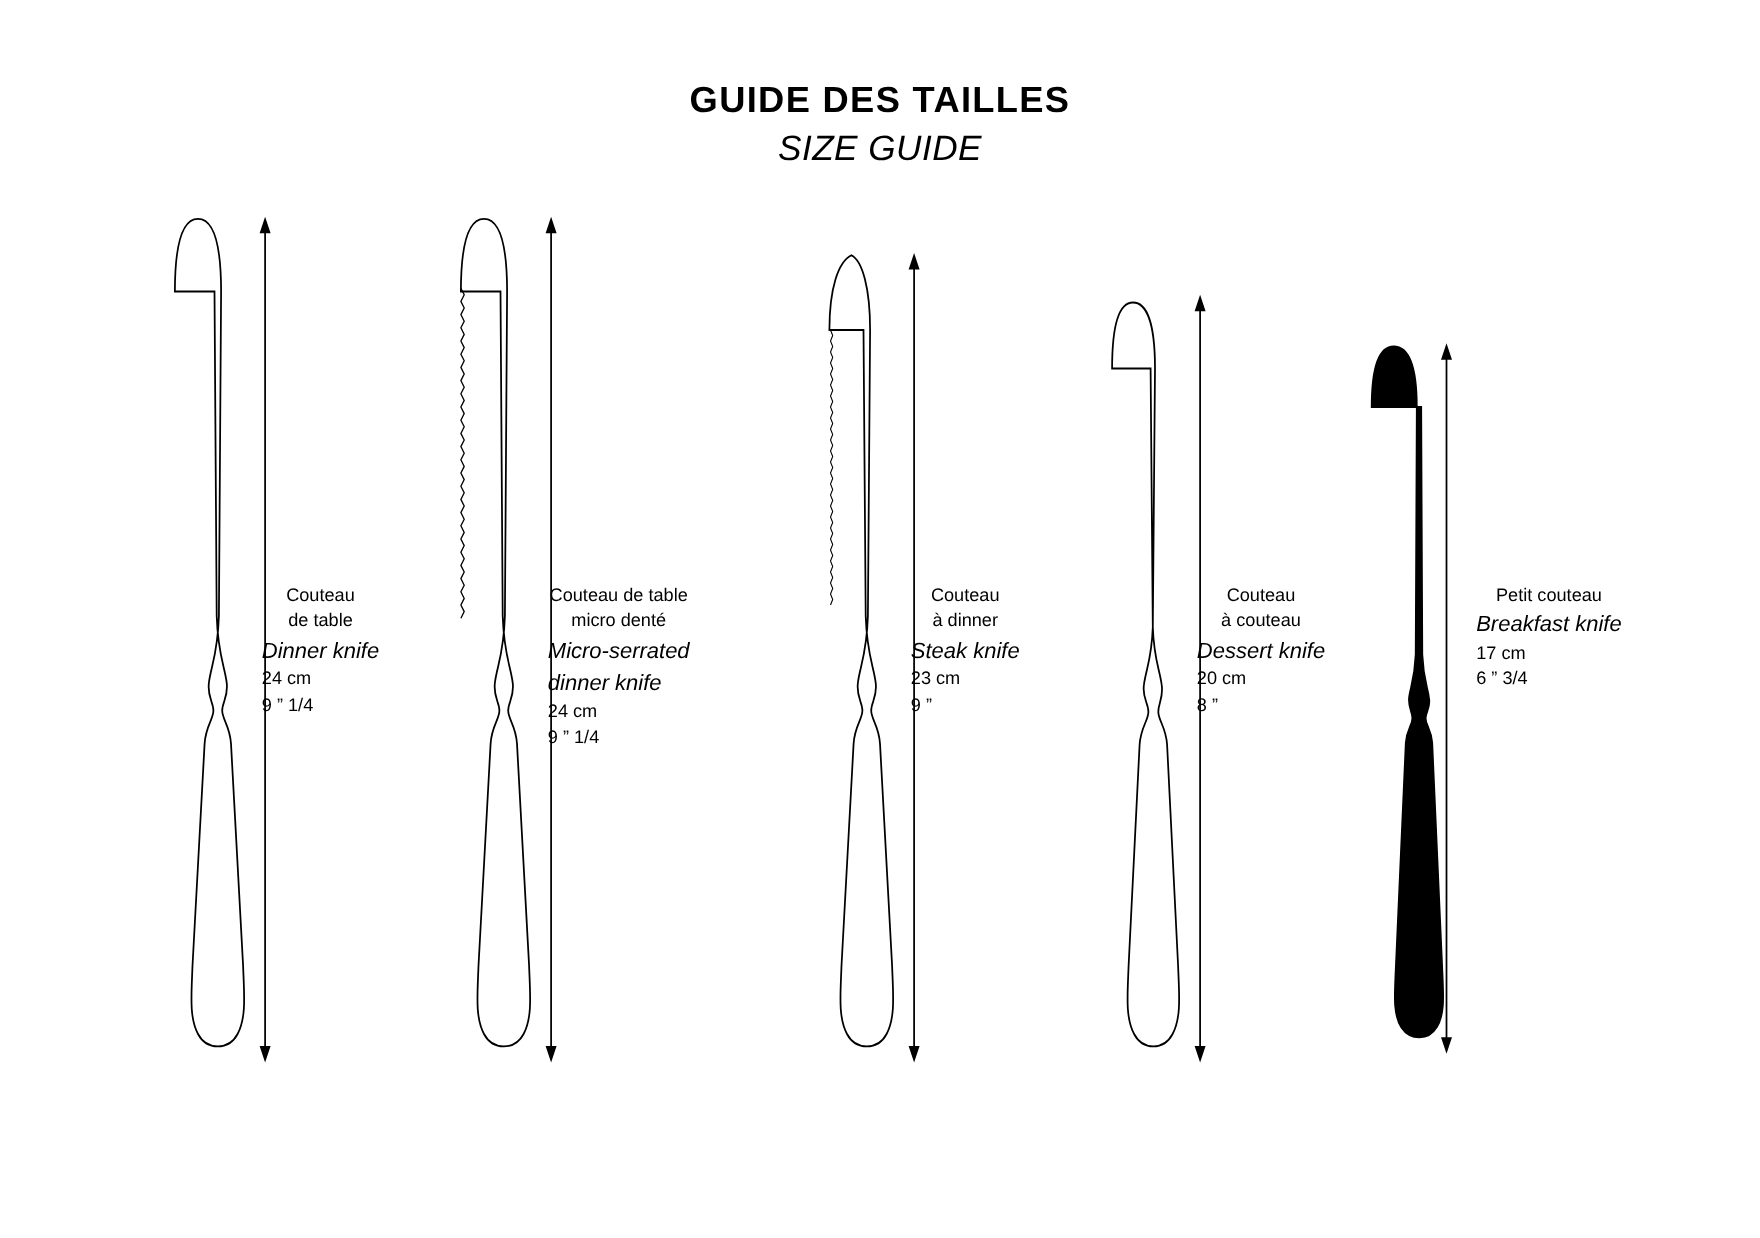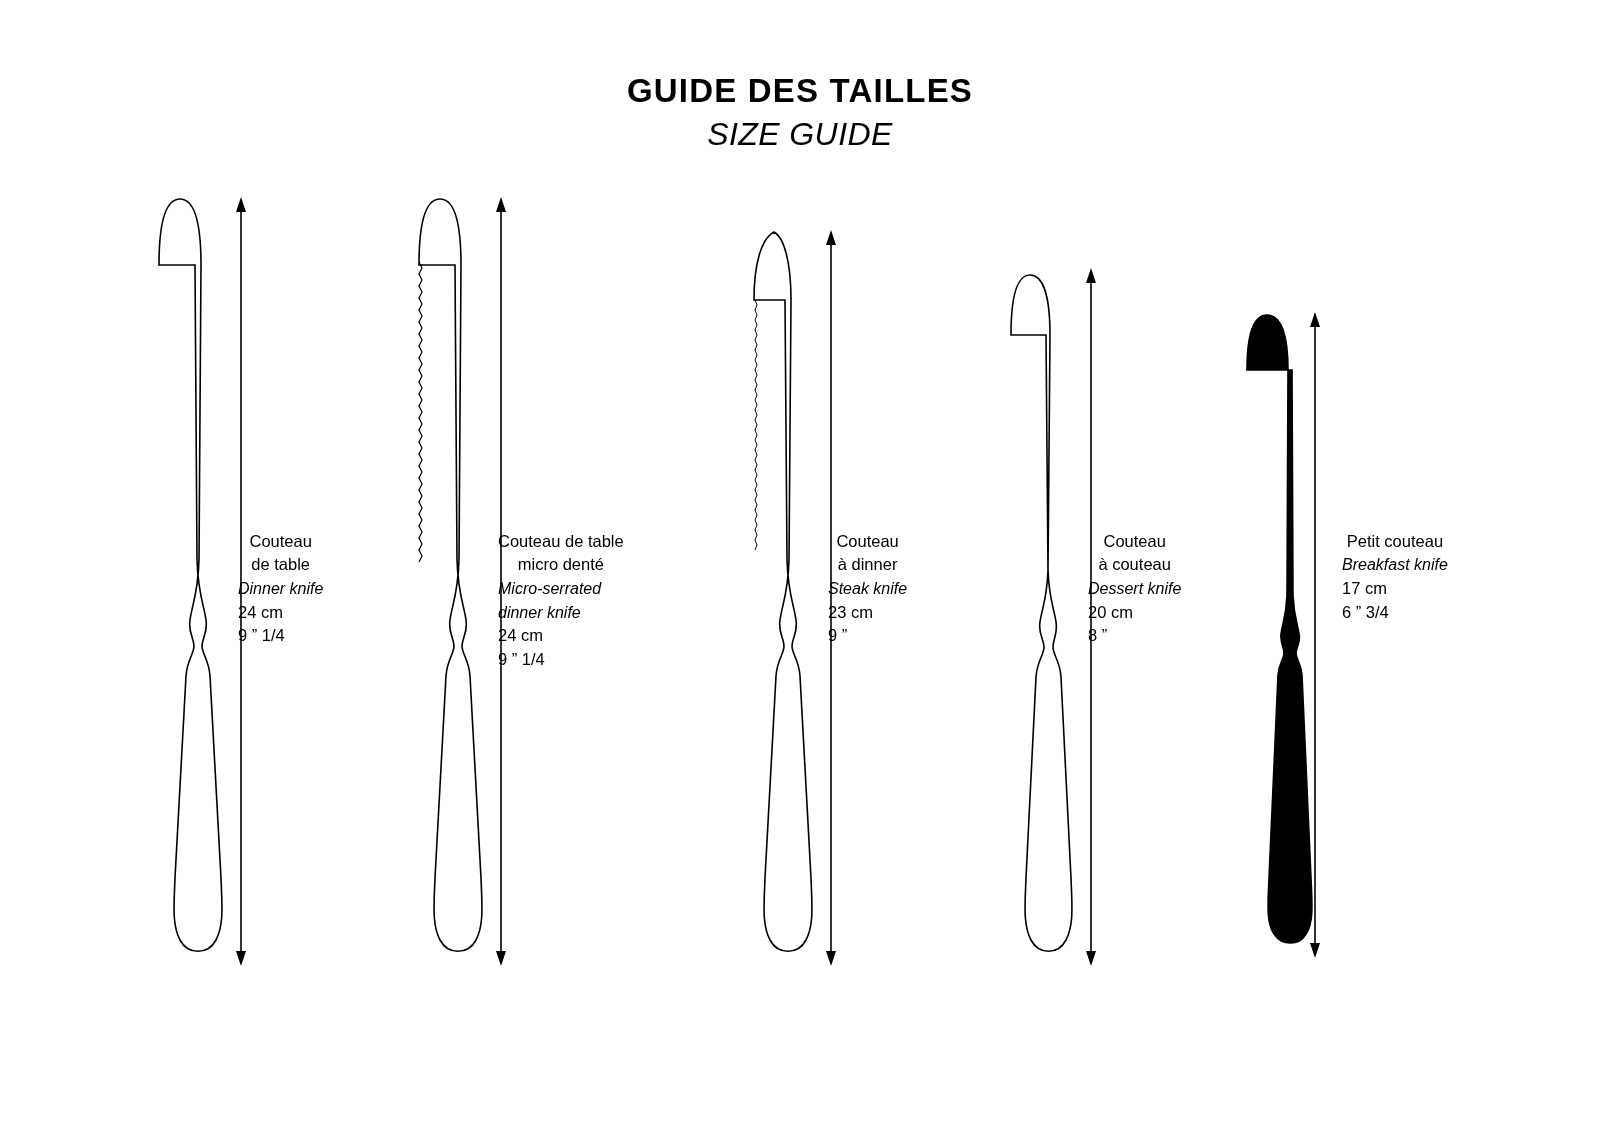--- a/index.html
+++ b/index.html
@@ -56,21 +56,21 @@
     font-size: 16.5px;
     line-height: 1.42;
     white-space: nowrap;
   }
   .caption .name {
     font-weight: 400;
     text-align: center;
   }
   .caption .en {
     font-style: italic;
-    font-size: 16px;
+    font-size: 20px;
     margin-top: 1px;
   }
   .caption .dims {
     font-size: 16.5px;
     line-height: 1.42;
   }
 </style>
 </head>
 <body>
 

